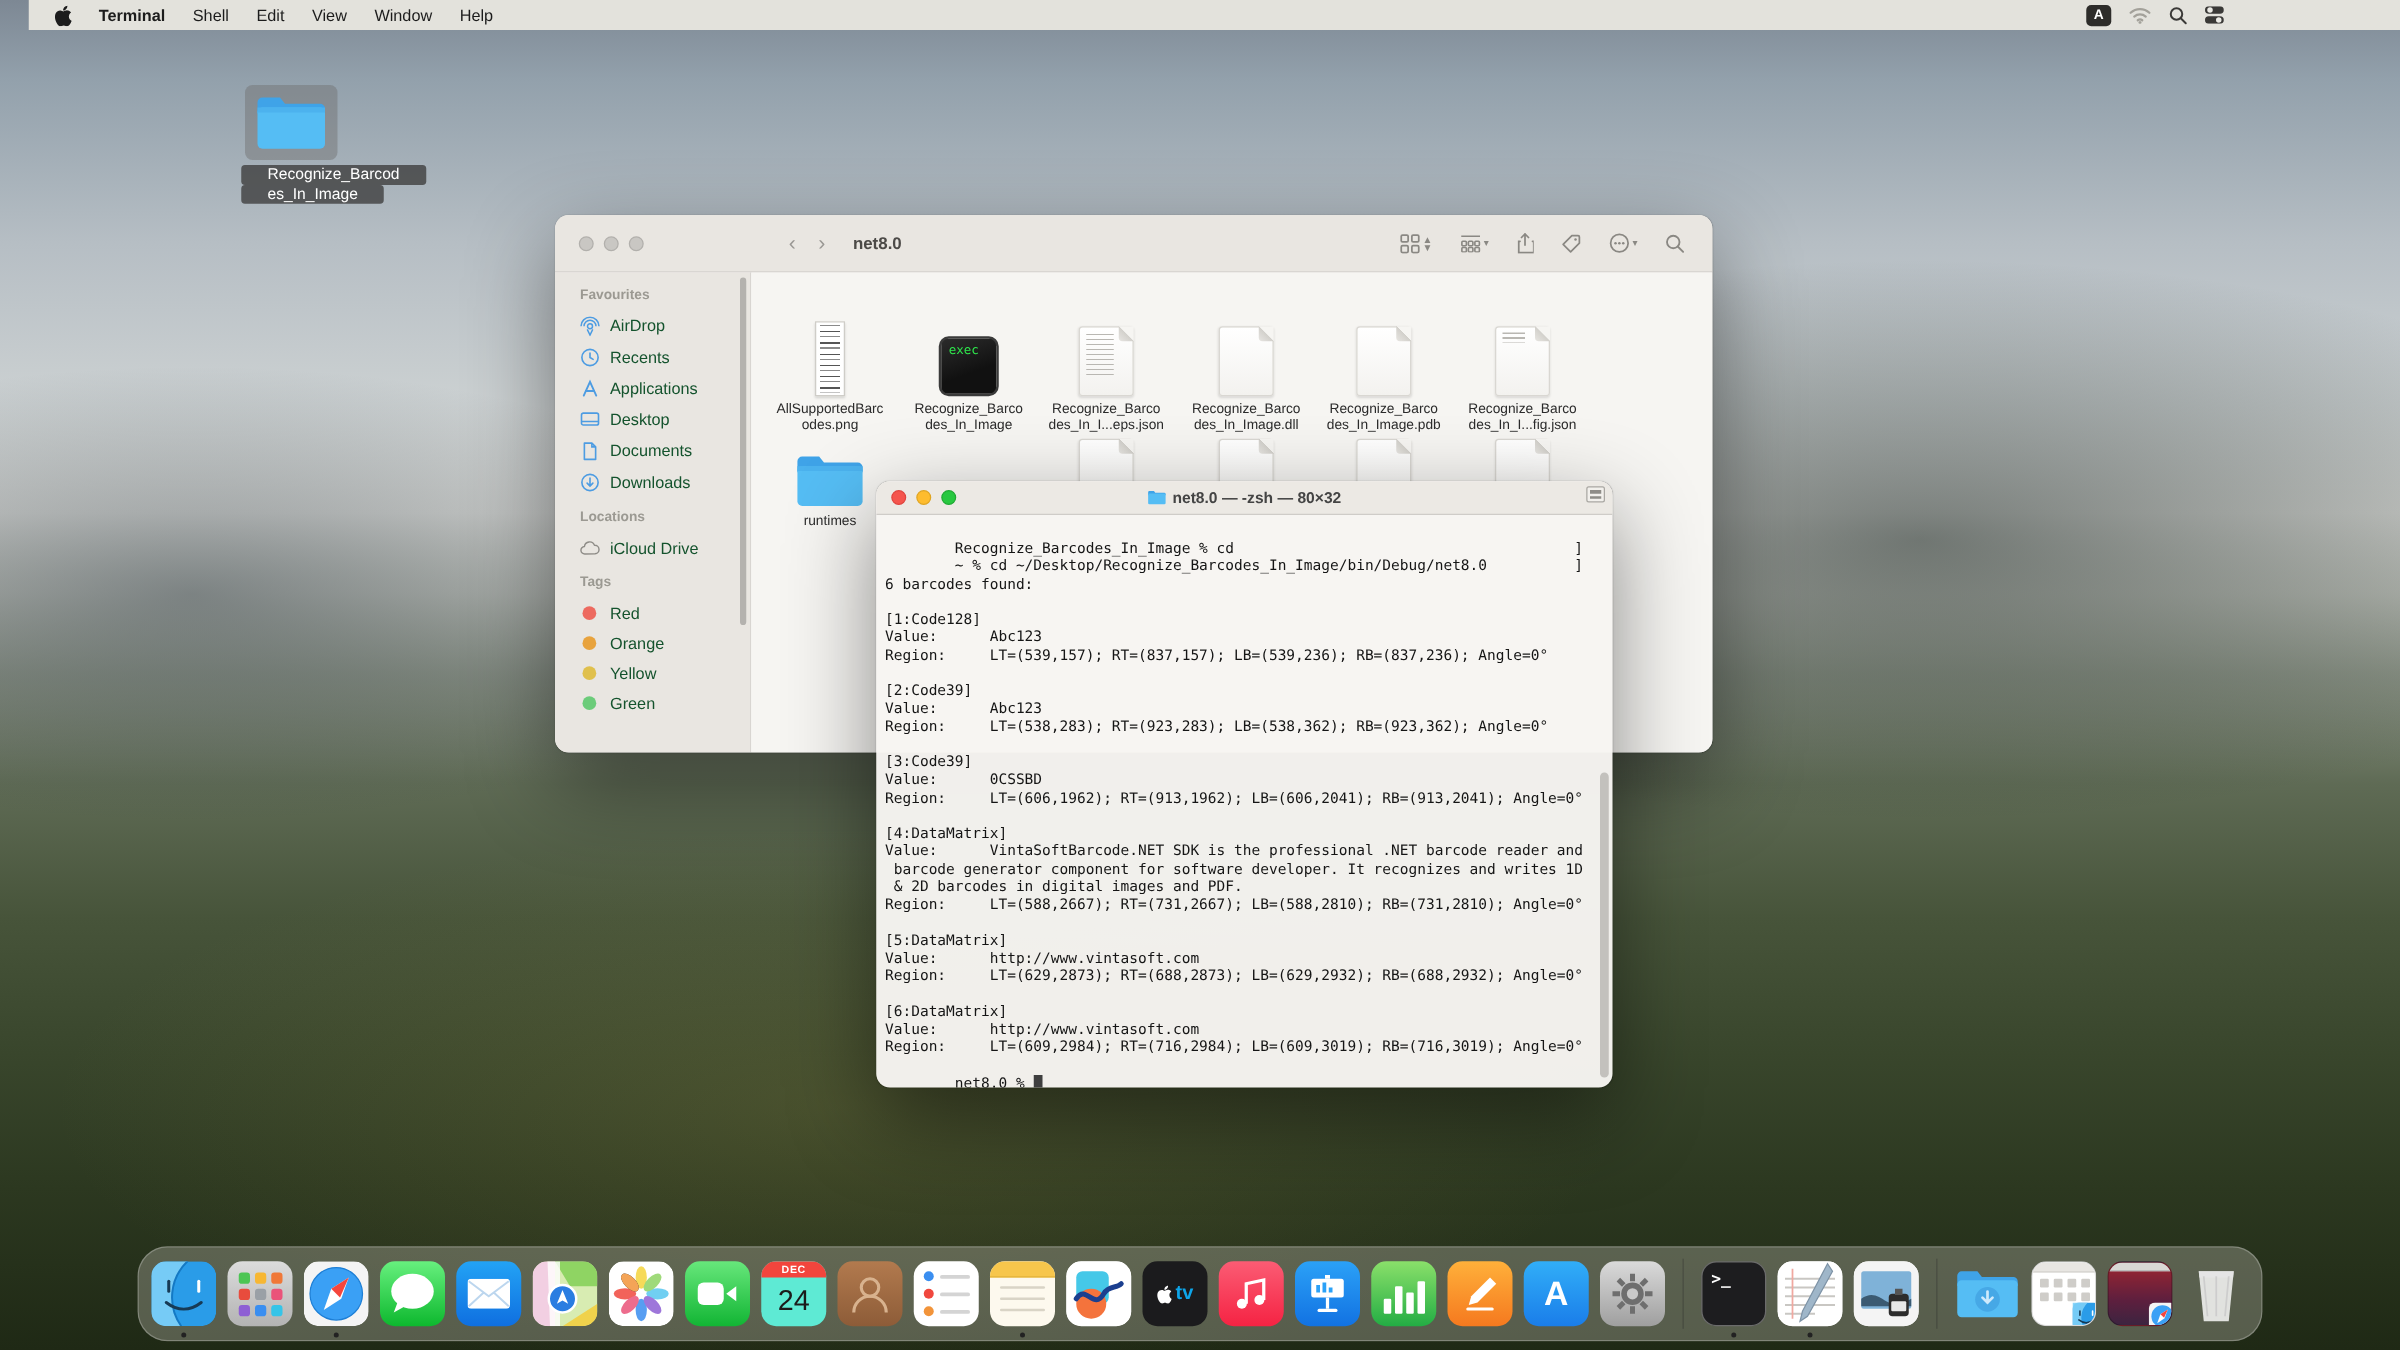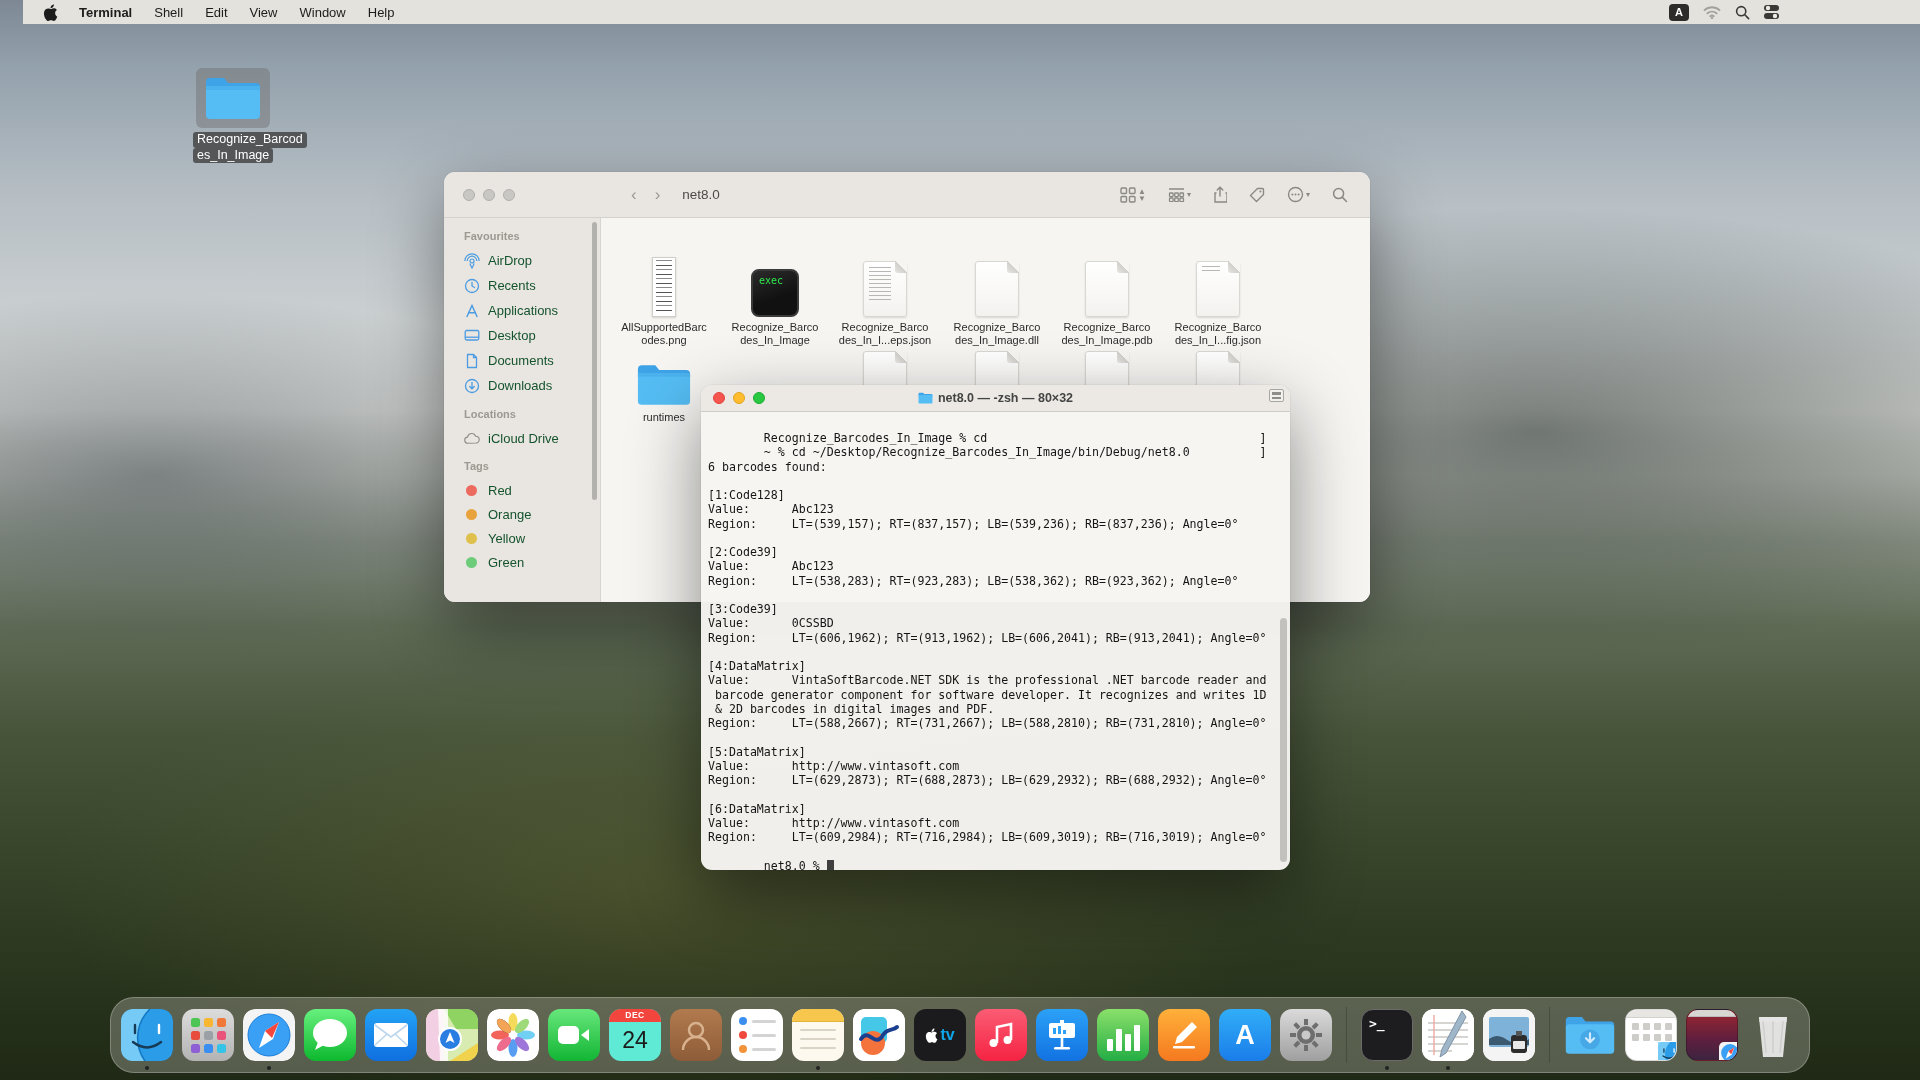--- a/index.html
+++ b/index.html
@@ -27,38 +27,38 @@
   .mb-right { position:absolute; right:140px; top:0; height:24px; display:flex; align-items:center; gap:14px; }
   .inputsrc { width:20px; height:17px; background:#2d2c2a; color:#fff; border-radius:4px;
     font-size:11px; font-weight:bold; display:flex; align-items:center; justify-content:center; }
   .mb-ico { display:flex; align-items:center; }
 
   
   .desk-icon { position:absolute; left:193px; top:68px; width:80px; z-index:5; text-align:center; }
   .desk-icon .plate { width:74px; height:60px; margin:0 auto; background:rgba(110,110,110,.45);
     border-radius:6px; display:flex; align-items:center; justify-content:center; }
   .desk-icon .lbl { margin-top:4px; font-size:12.5px; color:#fff; line-height:1.25; }
-  .desk-icon .lbl span { background:rgba(62,62,62,.8); border-radius:3px; padding:0 4px; display:inline-block; }
+  .desk-icon .lbl span { background:rgba(62,62,62,.8); border-radius:3px; padding:0 21px; display:inline-block; }
 
   
   .win { position:absolute; border-radius:11px; box-shadow:0 25px 70px rgba(0,0,0,.45), 0 0 1px rgba(0,0,0,.35); }
   .tl { width:12px; height:12px; border-radius:50%; }
   .tl.gray { background:#c9c7c3; border:.5px solid #b2b0ac; }
   .tl.red { background:#f5554d; border:.5px solid #e0443e; }
   .tl.yellow { background:#febc2e; border:.5px solid #e0a522; }
   .tl.green { background:#28c840; border:.5px solid #1faa33; }
 
   
   .finder { left:444px; top:172px; width:926px; height:430px; z-index:10;
     background:#f4f3f0; overflow:hidden; }
   .f-toolbar { position:absolute; top:0; left:0; right:0; height:46px; background:#e9e6e1;
     border-bottom:1px solid rgba(0,0,0,.09); display:flex; align-items:center; }
   .f-lights { display:flex; gap:8px; margin-left:19px; width:130px; }
   .f-nav { display:flex; gap:18px; margin-left:38px; color:#9a9894; font-size:17px; }
-  .f-title { margin-left:22px; font-size:13.5px; font-weight:normal; color:#4c4a47; }
+  .f-title { margin-left:22px; font-size:13.5px; font-weight:bold; color:#4c4a47; }
   .f-tools { margin-left:auto; margin-right:22px; display:flex; align-items:center; gap:22px; color:#8a8883; }
   .f-tools svg { display:block; }
   .chev-ud { font-size:8px; color:#8a8883; line-height:7px; display:inline-block; margin-left:2px; }
   .f-sidebar { position:absolute; top:46px; left:0; bottom:0; width:157px; background:#e9e6e1;
     border-right:1px solid rgba(0,0,0,.07); padding:12px 0 0 14px; overflow:hidden; }
   .sb-scroll { position:absolute; right:3px; top:4px; width:5px; height:278px; background:#b4b2ae; border-radius:3px; }
   .sb-head { font-size:11px; font-weight:bold; color:#9b9992; margin:10px 0 6px 6px; }
   .sb-item { display:flex; align-items:center; gap:8px; font-size:13px; color:#14532d;
     padding:4.5px 4px 4.5px 6px; border-radius:6px; }
   .sb-item svg { flex:0 0 16px; }

